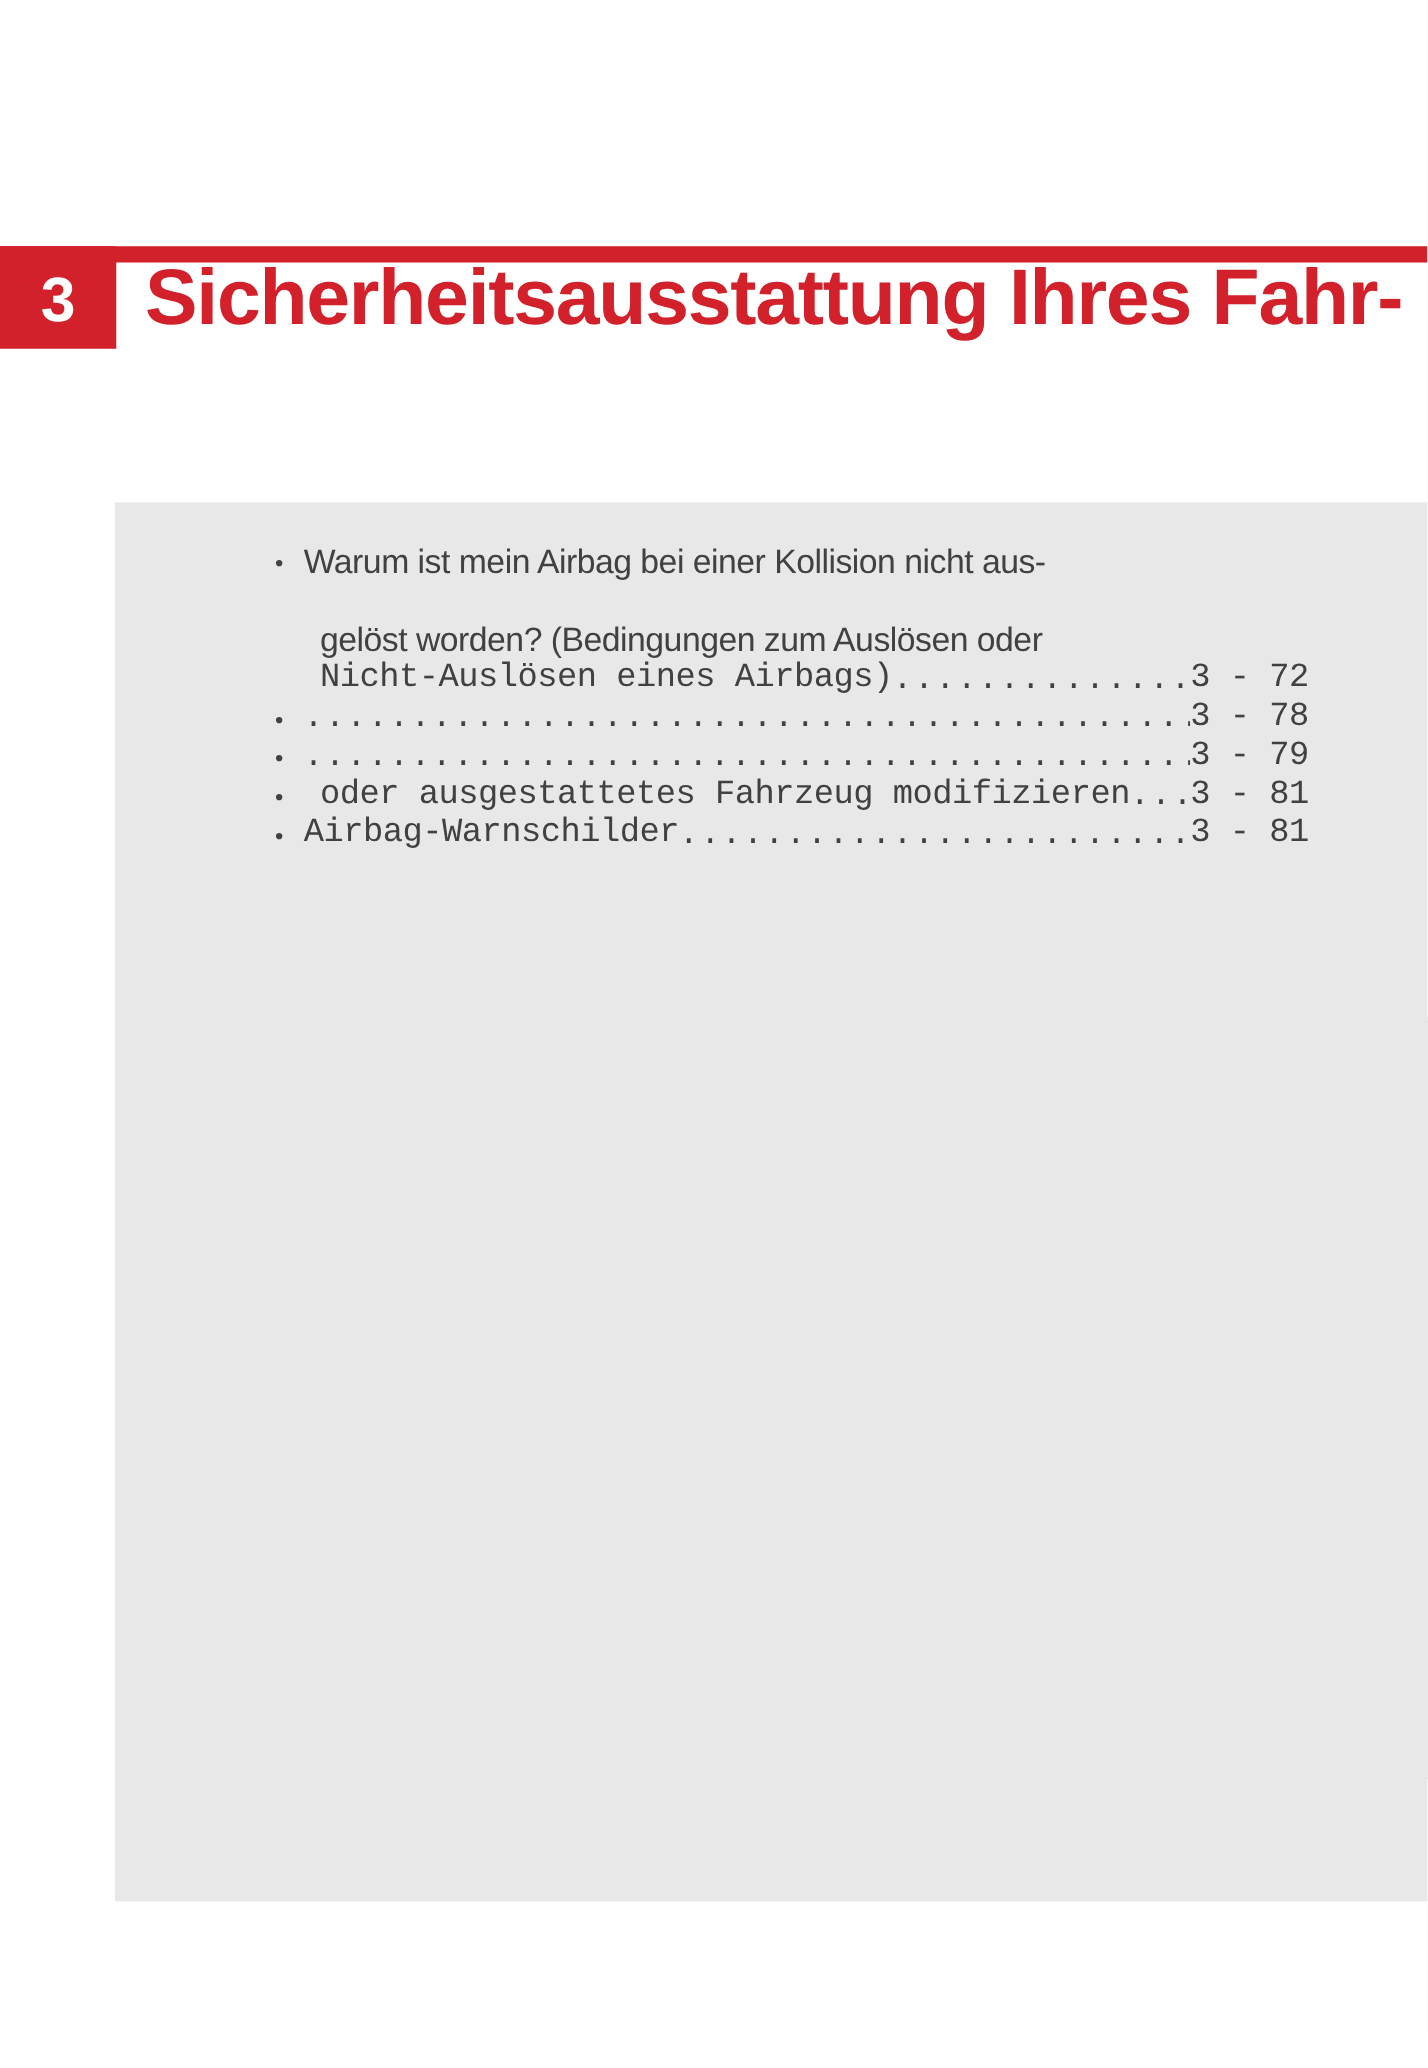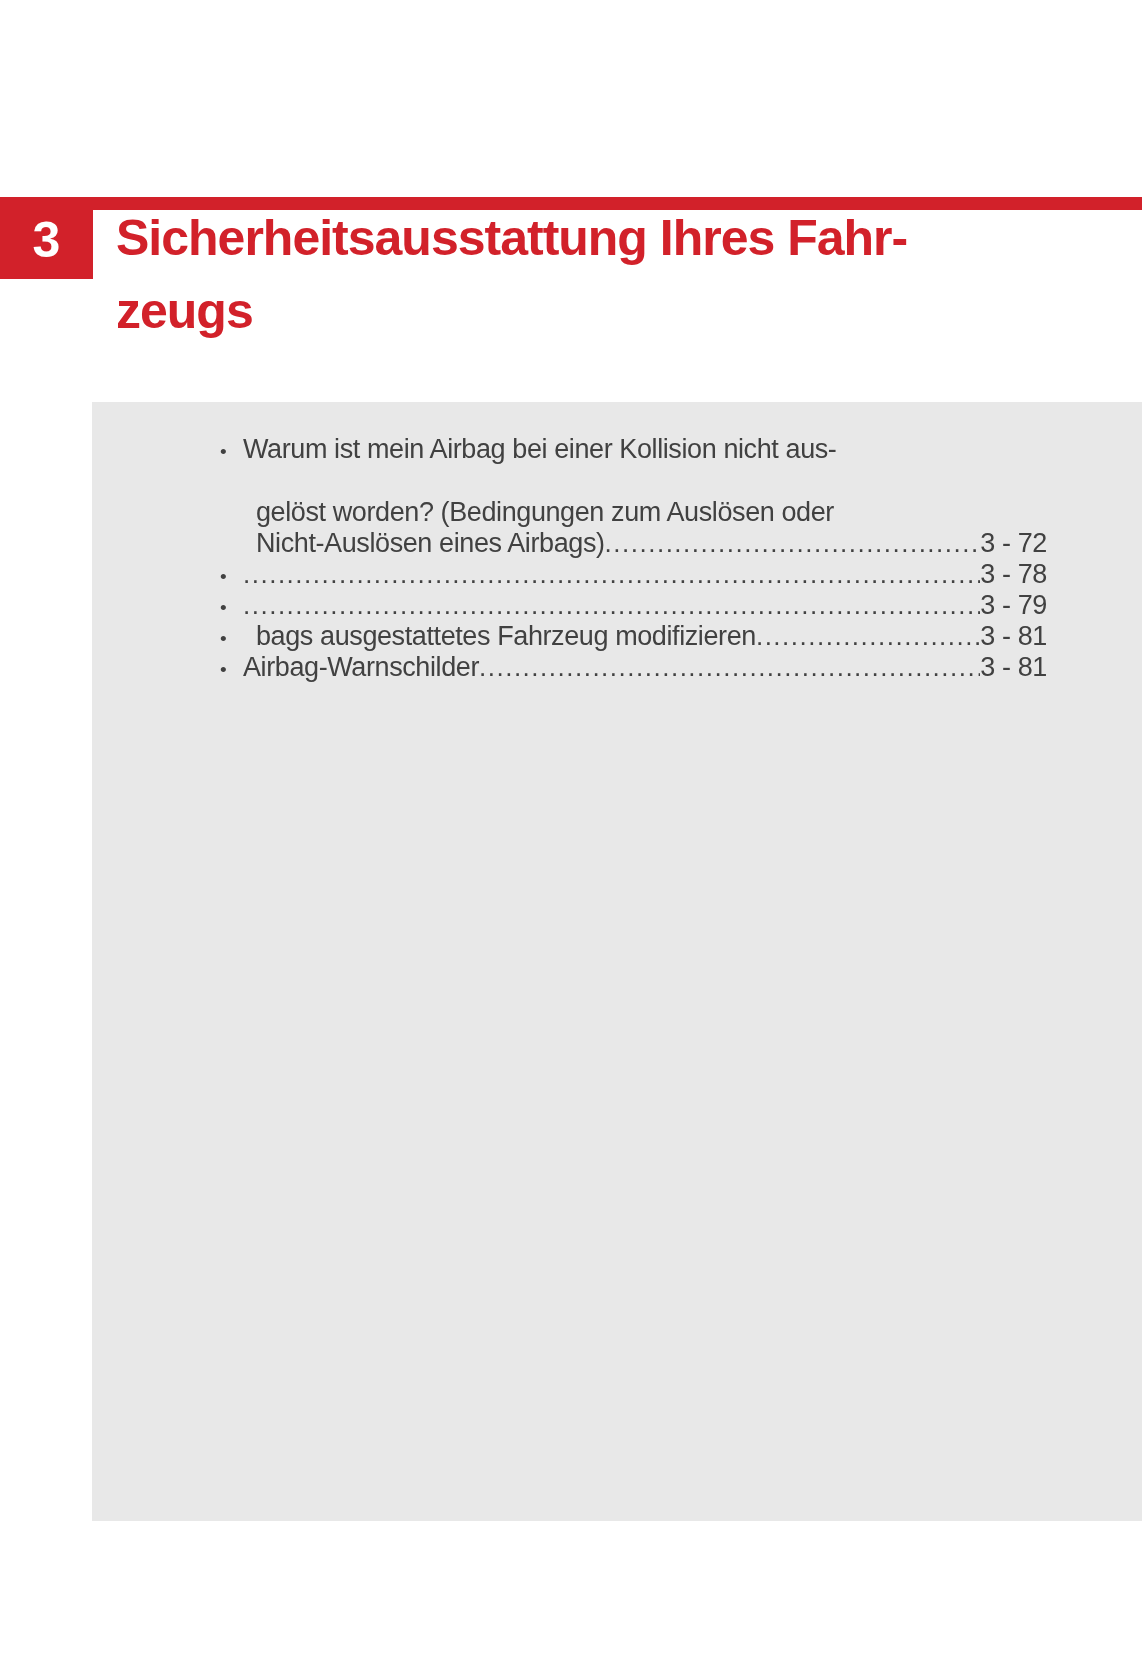--- a/index.html
+++ b/index.html
@@ -42,21 +42,21 @@
     font-weight: bold;
     line-height: 1;
     transform: translateY(2px);
   }
   .chapter-title {
     position: absolute;
     left: 116px;
     top: 202px;
     margin: 0;
     color: #d2212a;
-    font-size: 50px;
+    font-size: 63px;
     font-weight: bold;
     line-height: 73px;
     letter-spacing: -1px;
   }
   .chapter-title .t-line {
     display: block;
     white-space: nowrap;
   }
 
   
@@ -93,20 +93,21 @@
   .line {
     white-space: nowrap;
     margin-top: 32px;
   }
   .indent {
     padding-left: 13px;
   }
   .lastline {
     display: flex;
     align-items: flex-start;
+    font-family: Liberation Mono, monospace;
   }
   .lastline .entry-text {
     white-space: nowrap;
     flex: 0 0 auto;
   }
   .dots {
     flex: 1 1 auto;
     overflow: hidden;
     white-space: nowrap;
     letter-spacing: 1.5px;
@@ -126,21 +127,20 @@
 <div class="page">
 
   <div class="top-bar"></div>
 
   <div class="chapter-badge">
     <span class="num">3</span>
   </div>
 
   <h1 class="chapter-title">
     <span class="t-line">Sicherheitsausstattung Ihres Fahr-</span>
-    <span class="t-line">zeugs</span>
   </h1>
 
   <div class="panel">
     <ul class="toc">
 
       <li>
         <span class="bullet">•</span>
         <div class="line">Warum ist mein Airbag bei einer Kollision nicht aus-</div>
         <div class="line indent">gelöst worden? (Bedingungen zum Auslösen oder</div>
         <div class="lastline indent">
@@ -162,21 +162,21 @@
         <span class="bullet">•</span>
         <div class="lastline">
           <span class="dots">............................................................................................................................................................................................................................................................................................................</span>
           <span class="pagenum">3 - 79</span>
         </div>
       </li>
 
       <li>
         <span class="bullet">•</span>
         <div class="lastline indent">
-          <span class="entry-text">bags ausgestattetes Fahrzeug modifizieren</span>
+          <span class="entry-text">oder ausgestattetes Fahrzeug modifizieren</span>
           <span class="dots">............................................................................................................................................................................................................................................................................................................</span>
           <span class="pagenum">3 - 81</span>
         </div>
       </li>
 
       <li>
         <span class="bullet">•</span>
         <div class="lastline">
           <span class="entry-text">Airbag-Warnschilder</span>
           <span class="dots">............................................................................................................................................................................................................................................................................................................</span>

